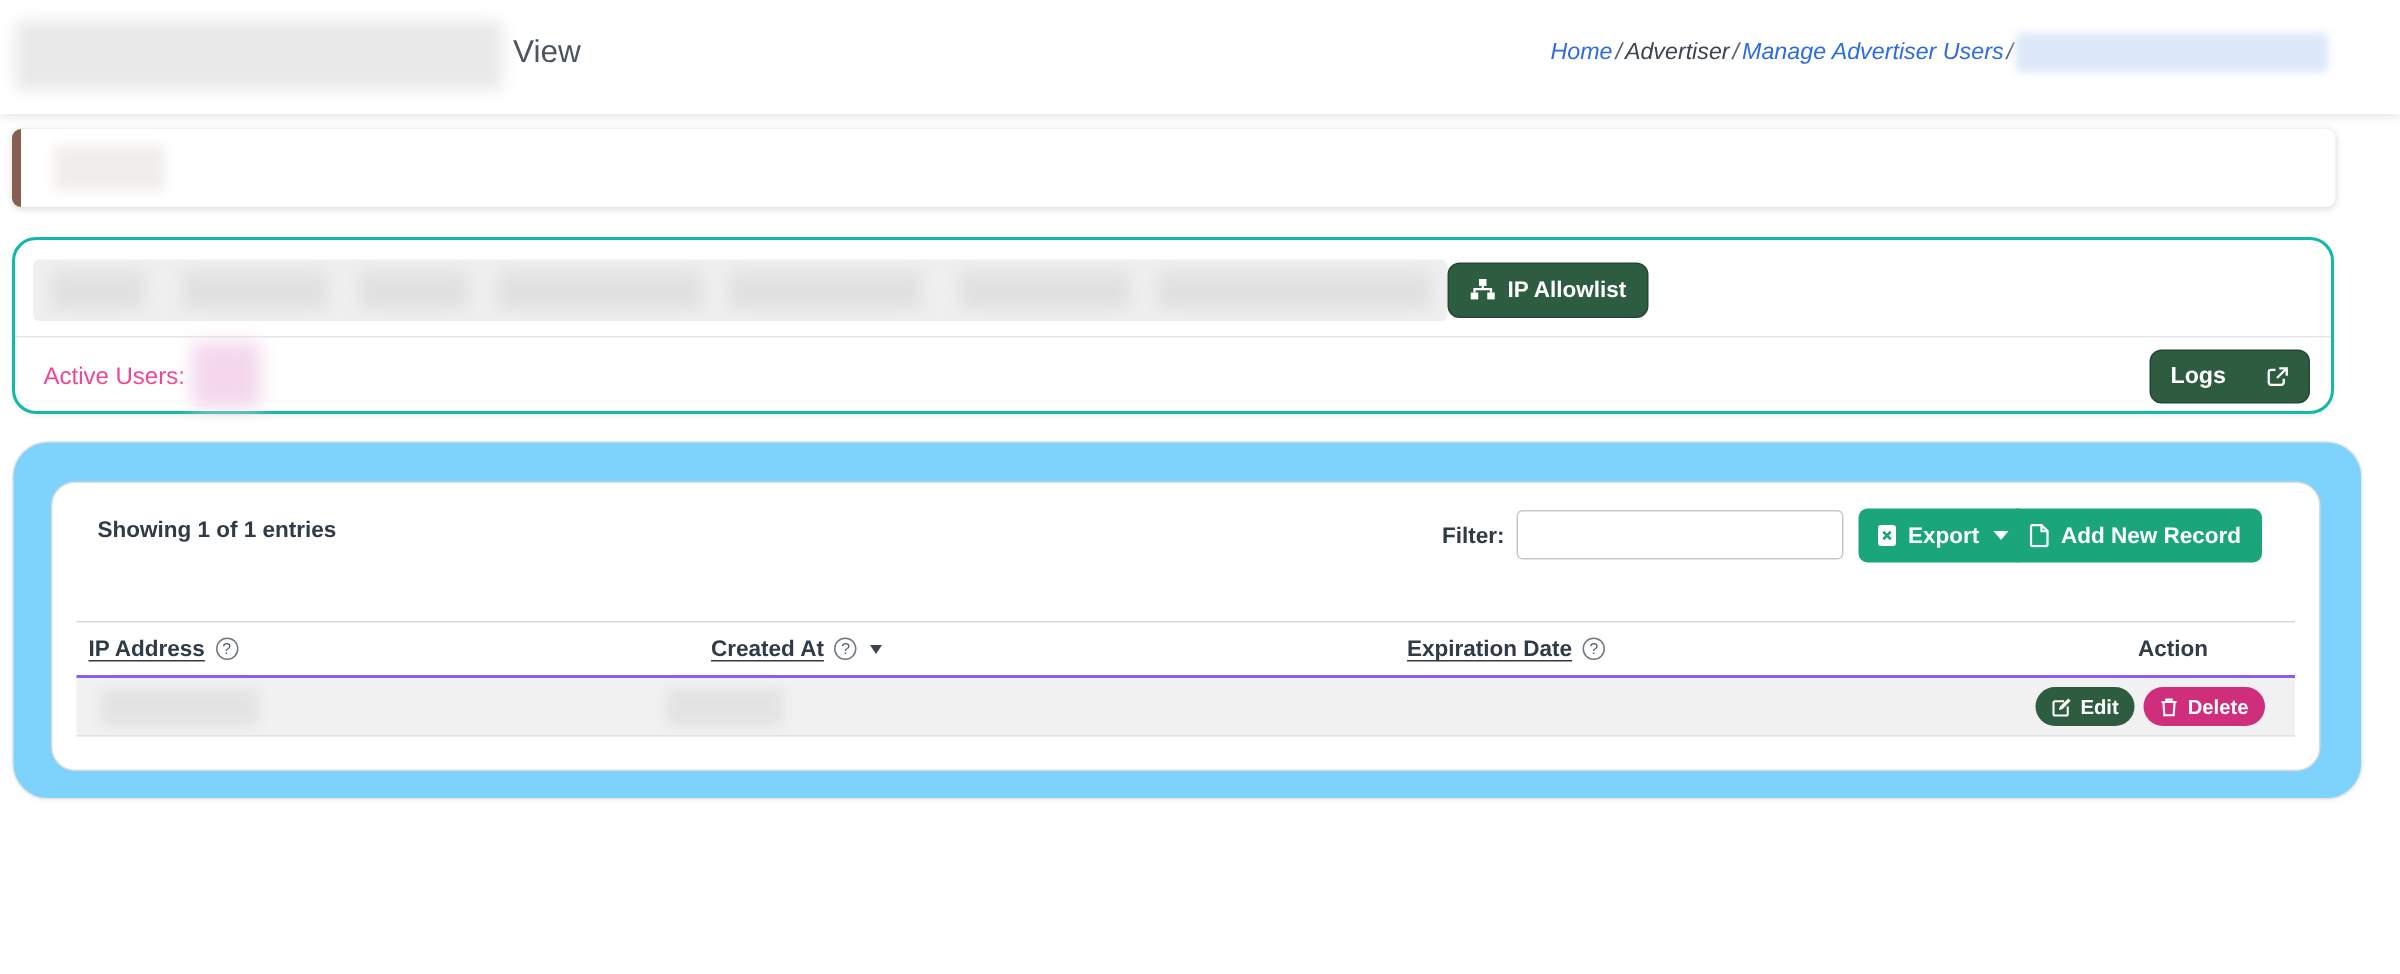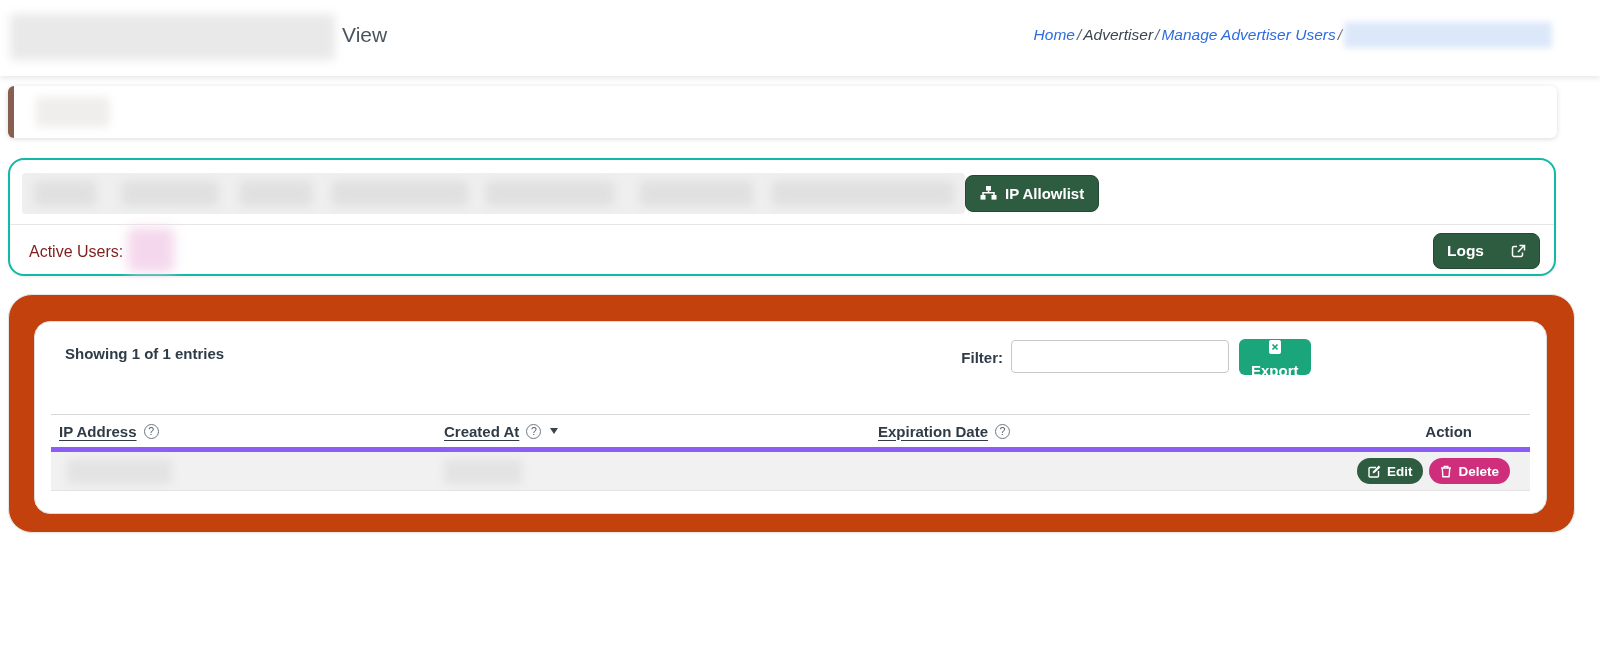--- a/index.html
+++ b/index.html
@@ -38,54 +38,54 @@
   .tabbar { position:absolute; left:12px; top:13px; width:943px; height:41px;
             background:#efefef; border-radius:4px; overflow:hidden; }
   .tabblur { position:absolute; top:8px; height:25px; background:#e0e0e0;
              border-radius:4px; filter:blur(5px); }
   .ip-allowlist-btn { position:absolute; left:955px; top:15px; height:37px; padding:0 14px;
             background:#2e5c41; border:1px solid #244933; border-radius:8px;
             color:#fff; font-size:15px; font-weight:bold;
             display:flex; align-items:center; gap:8px; }
   .panel-divider { position:absolute; left:0px; right:0px; top:64px;
             border-top:1px solid #e6e6e6; }
-  .active-users-label { position:absolute; left:19px; top:83px; font-size:16px; color:#7f1d1d; }
+  .active-users-label { position:absolute; left:19px; top:83px; font-size:16px; color:#ec4899; }
   .active-users-blur { position:absolute; left:118px; top:68px; width:46px; height:44px;
             background:#f4d7ec; border-radius:4px; filter:blur(6px); }
   .logs-btn { position:absolute; right:14px; top:73px; height:36px; padding:0 13px;
             background:#2e5c41; border:1px solid #244933; border-radius:8px;
             color:#fff; font-size:15.5px; font-weight:bold;
             display:flex; align-items:center; gap:27px; }
 
   
   .table-outer { position:absolute; left:8px; top:294px; width:1567px; height:239px;
-            background:#c2410c; border:1px solid #e5e5e5; border-radius:24px;
+            background:#7dd3fc; border:1px solid #e5e5e5; border-radius:24px;
             box-shadow:0 1px 3px rgba(0,0,0,.05); }
   .table-card { position:absolute; left:25px; top:26px; width:1513px; height:193px;
             background:#fff; border:1px solid #dcdcdc; border-radius:16px; }
   .showing { position:absolute; left:30px; top:23px; font-size:15px; font-weight:bold; color:#2f3b47; }
   .filter-label { position:absolute; left:918px; top:27px; width:50px; text-align:right;
             font-size:15px; font-weight:bold; color:#2f3b47; }
   .filter-input { position:absolute; left:976px; top:18px; width:218px; height:33px;
             border:1px solid #c9c9c9; border-radius:4px; padding:0 9px; font-size:14px;
             font-family:inherit; color:#333; outline:none; }
   .export-btn { position:absolute; left:1204px; top:17px; height:36px; padding:0 12px;
             background:#1aa57a; border-radius:6px; color:#fff; font-size:15px; font-weight:bold;
-            display:flex; align-items:center; gap:7px;flex-direction:column; }
+            display:flex; align-items:center; gap:7px; }
   .add-btn { position:absolute; left:1304px; top:17px; height:36px; padding:0 14px;
             background:#1aa57a; border-radius:6px; color:#fff; font-size:15px; font-weight:bold;
             display:flex; align-items:center; gap:8px; }
   .caret-down { width:0; height:0; border-left:5px solid transparent;
             border-right:5px solid transparent; border-top:6px solid #fff; margin-left:2px; }
 
   
   .tbl { position:absolute; left:16px; right:16px; top:92px; font-size:15px; }
   .tbl-head { display:flex; align-items:center; height:38px;
-            border-top:1px solid #d9d9d9; border-bottom:5px solid #8b5cf6;
-            font-weight:bold; color:#2f3b47; }
+            border-top:1px solid #d9d9d9; border-bottom:2px solid #8b5cf6;
+            font-weight:bold; color:#2f3b47;gap:30px; }
   .tbl-row { display:flex; align-items:center; height:39px;
             background:#f1f1f1; border-bottom:1px solid #e3e3e3; }
   .col-ip { width:393px; padding-left:8px; display:flex; align-items:center; }
   .col-created { width:434px; display:flex; align-items:center; }
   .col-exp { flex:1; display:flex; align-items:center; }
   .col-action { width:220px; display:flex; align-items:center; justify-content:flex-end; }
   .tbl-head .col-action { padding-right:58px; }
   .tbl-row  .col-action { padding-right:20px; gap:6px; }
   .th-label { text-decoration:underline; text-underline-offset:3px; }
   .help-icon { display:inline-flex; align-items:center; justify-content:center;
@@ -178,20 +178,29 @@
         <span class="icon">
           <svg width="14" height="16" viewBox="0 0 14 16">
             <rect x="1" y="1" width="12" height="14" rx="2" fill="#fff"></rect>
             <path d="M4.5 5.5l5 5M9.5 5.5l-5 5" stroke="#1aa57a" stroke-width="1.7"></path>
           </svg>
         </span>
         <span>Export</span>
         <span class="caret-down"></span>
       </button>
 
+      <button class="add-btn">
+        <span class="icon">
+          <svg width="13" height="16" viewBox="0 0 13 16">
+            <path d="M2 1h6l4 4v9a1 1 0 0 1-1 1H2a1 1 0 0 1-1-1V2a1 1 0 0 1 1-1z" fill="none" stroke="#fff" stroke-width="1.5"></path>
+            <path d="M8 1v4h4" fill="none" stroke="#fff" stroke-width="1.5"></path>
+          </svg>
+        </span>
+        <span>Add New Record</span>
+      </button>
 
       <div class="tbl">
         <div class="tbl-head">
           <div class="col-ip">
             <span class="th-label">IP Address</span>
             <span class="help-icon">?</span>
           </div>
           <div class="col-created">
             <span class="th-label">Created At</span>
             <span class="help-icon">?</span>

